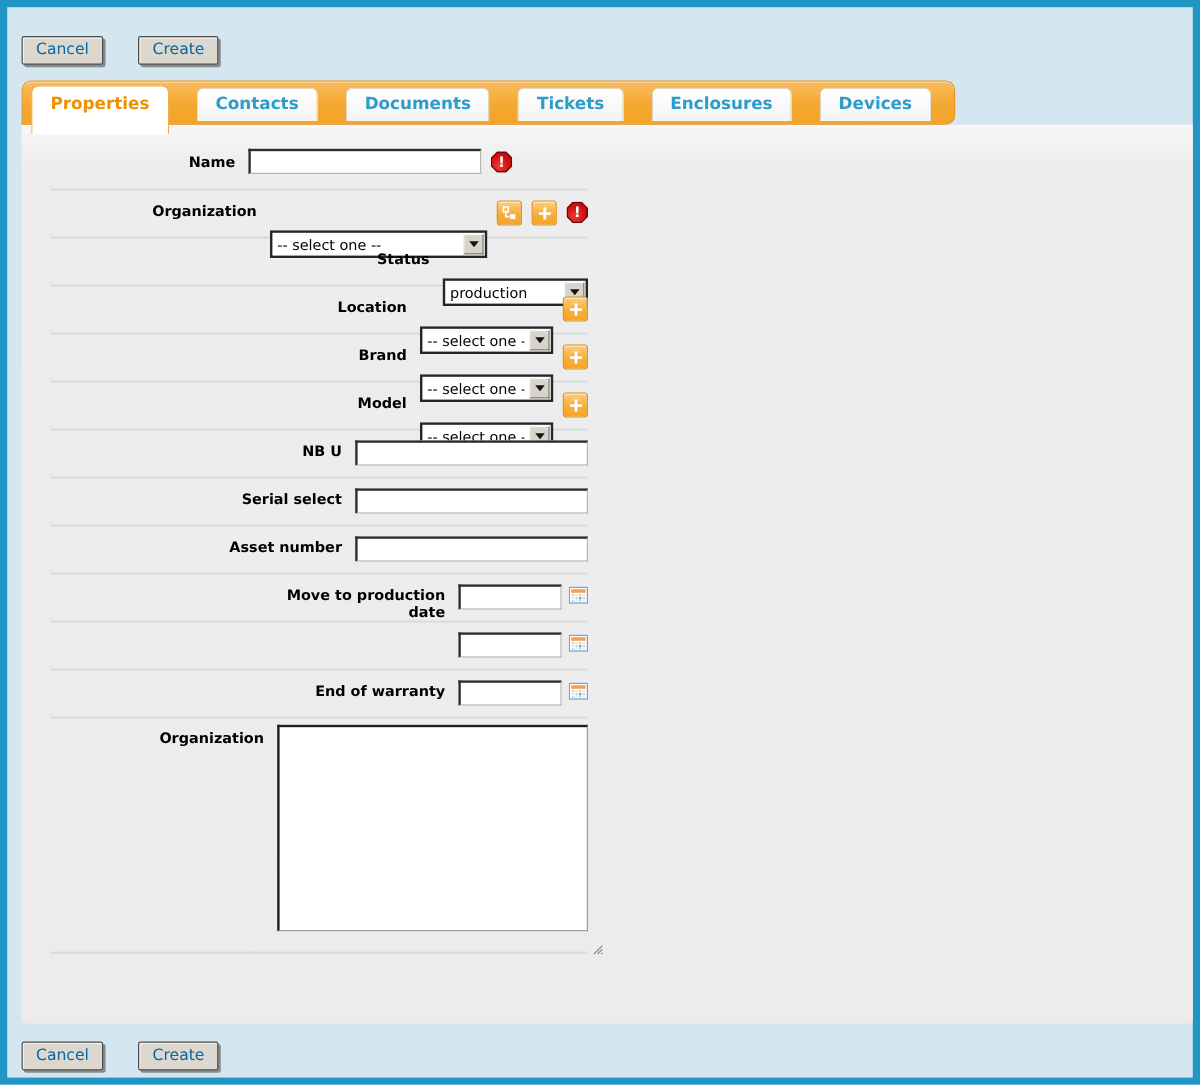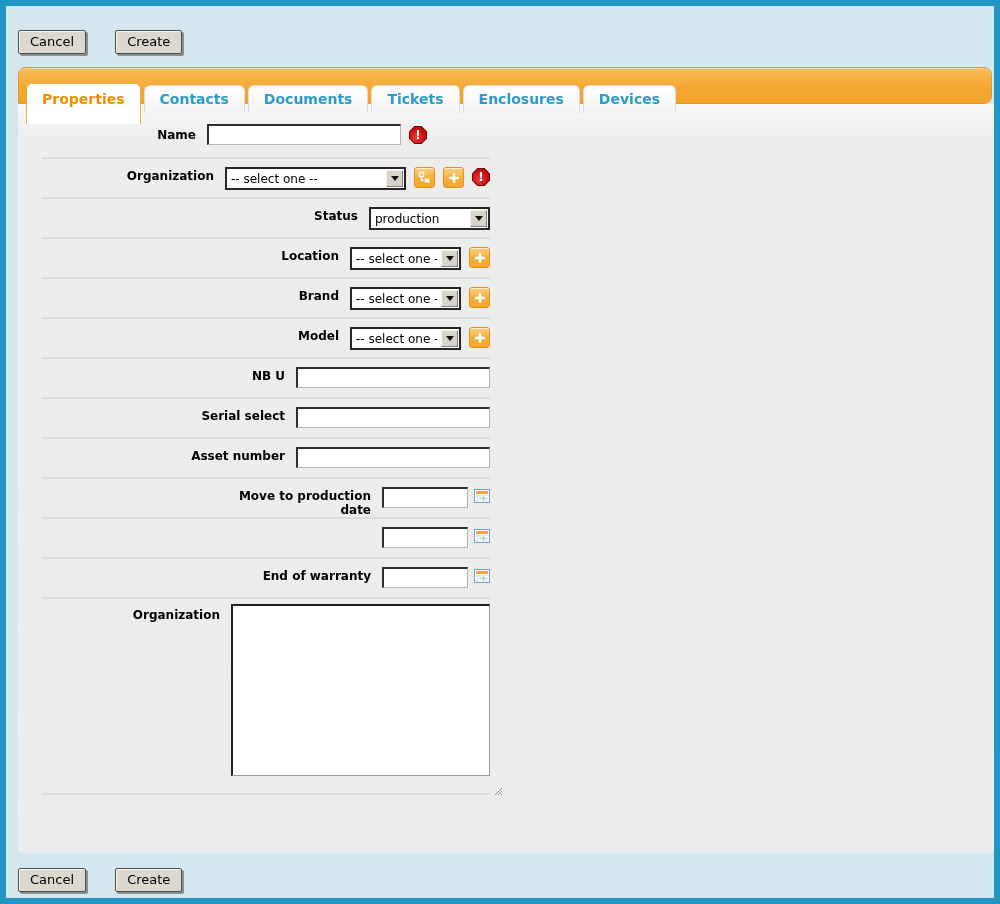--- a/index.html
+++ b/index.html
@@ -6,37 +6,37 @@
   html,body { width:1000px; height:904px; }
   body { font-family:"DejaVu Sans","Liberation Sans",sans-serif; }
 
   .page {
     position:relative; width:1000px; height:904px;
     border:6px solid #2196c4; background:#d4e6ef; overflow:hidden;
   }
 
   
   .btn {
-    display:inline-block; background:#dcd8d0; color:#000000;
+    display:inline-block; background:#dcd8d0; color:#0369a1;
     font-family:"DejaVu Sans",sans-serif; font-size:13px;
     padding:4px 11px 4px; border:1px solid #4e4e4e; border-radius:2px;
     box-shadow:2px 2px 0 rgba(70,70,70,.55), inset 1px 1px 0 #f7f5f1;
     cursor:pointer; line-height:14px;
   }
   .toolbar-top { position:absolute; left:12px; top:24px; }
   .toolbar-bottom { position:absolute; left:12px; top:862px; }
   .toolbar-top .btn + .btn, .toolbar-bottom .btn + .btn { margin-left:24px; }
 
   
   .tabbar {
-    position:absolute; left:12px; top:61px; width:974px; height:37px;
+    position:absolute; left:12px; top:61px; width:778px; height:37px;
     background:linear-gradient(180deg,#f9bd5f 0%,#f5a82f 55%,#f2a32a 100%);
     border:1px solid #e8941f; border-radius:8px 8px 8px 0;
     box-shadow:inset 0 1px 0 rgba(255,255,255,.45);
-    display:flex; align-items:flex-start; padding:12px 4px; overflow:visible; z-index:3;
+    display:flex; align-items:flex-start; padding:0 4px; overflow:visible; z-index:3;gap:20px;
   }
   .tab {
     margin:5px 0 0 3px; height:28px; padding:5px 15px 0;
     background:linear-gradient(180deg,#ffffff,#f3f3f3);
     border:1px solid #dcdcdc; border-bottom:none; border-radius:6px 6px 0 0;
     color:#2d9cc9; font-weight:bold; font-size:14px; cursor:pointer; white-space:nowrap;
   }
   .tab.active {
     margin-top:3px; height:41px; padding-top:7px;
     background:#ffffff; border:1px solid #eab04a; border-bottom:none;
@@ -75,21 +75,21 @@
     border-top:2px solid #2e2e2e; border-left:2px solid #2e2e2e;
     border-right:1px solid #b6b6b6; border-bottom:1px solid #b6b6b6;
     font-family:"DejaVu Sans",sans-serif; font-size:12px; padding:1px 3px; outline:none;
   }
   .dinput { width:86px; }
 
   
   .sel {
     display:inline-flex; align-items:center; height:23px; background:#fff;
     border:2px solid #262626; font-size:12px; color:#000;
-    padding-left:4px; cursor:pointer;
+    padding-left:4px; cursor:pointer;margin-top:25px;
   }
   .sel .txt { flex:1; white-space:nowrap; overflow:hidden; }
   .sel .arrowbox {
     width:17px; height:17px; margin:0 1px 0 4px; flex:none;
     background:#d8d4cc; border:1px solid;
     border-color:#f6f4f0 #807c76 #807c76 #f6f4f0;
     display:flex; align-items:center; justify-content:center;
   }
   .tri { width:0; height:0; border-left:4px solid transparent; border-right:4px solid transparent; border-top:5px solid #141414; }
   .w180 { width:181px; } .w121 { width:121px; } .w111 { width:111px; }

